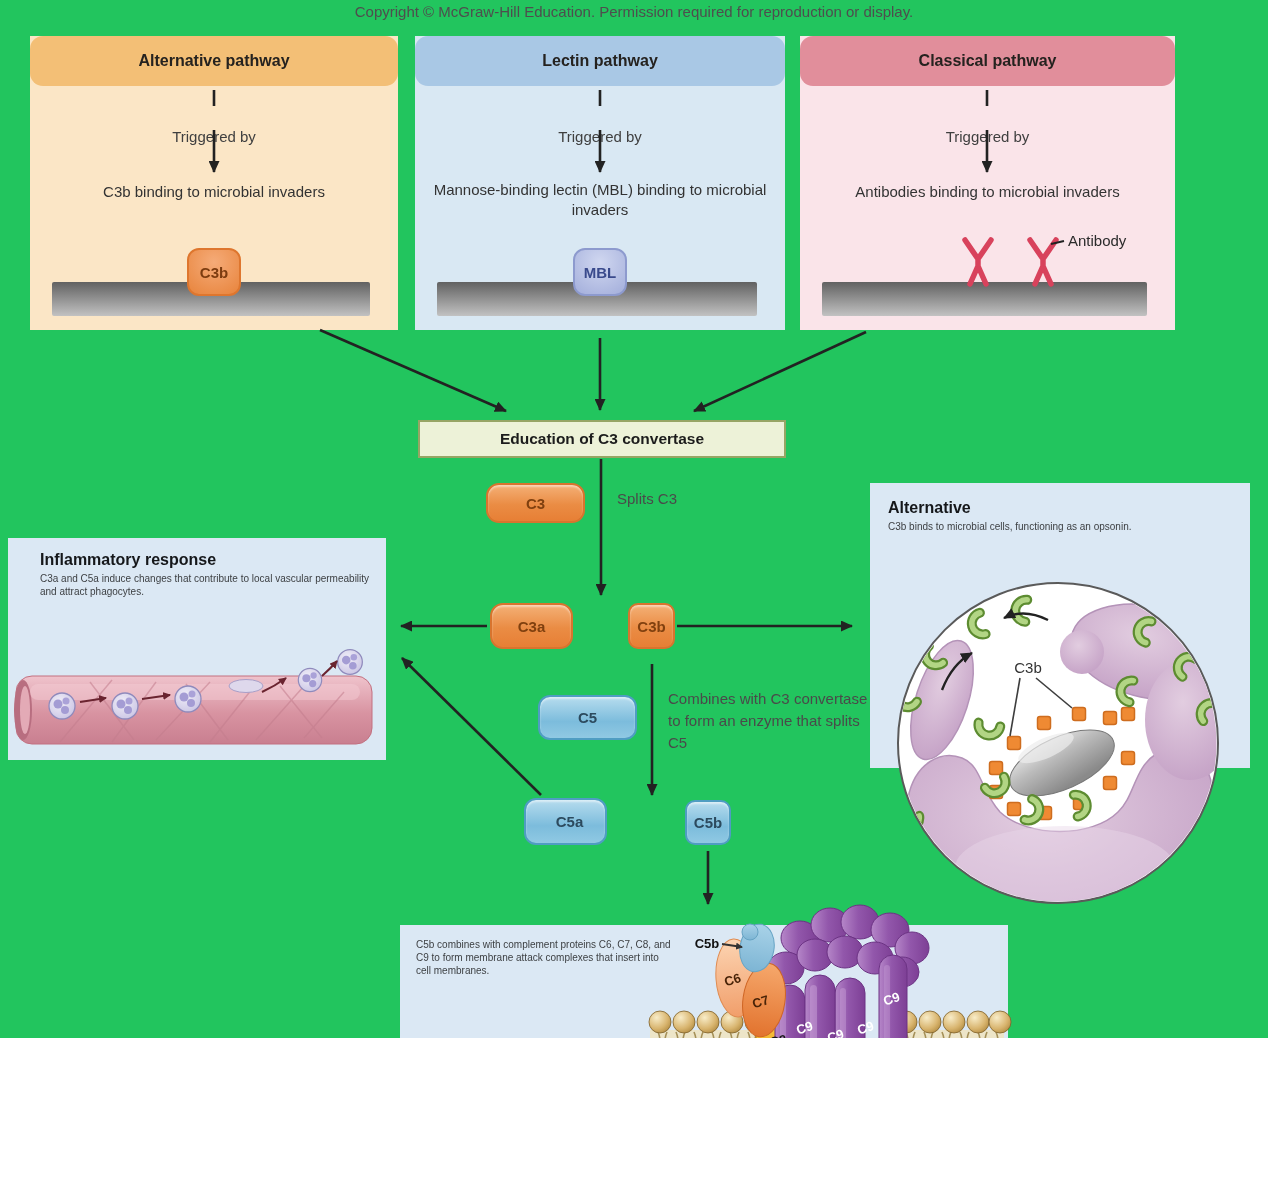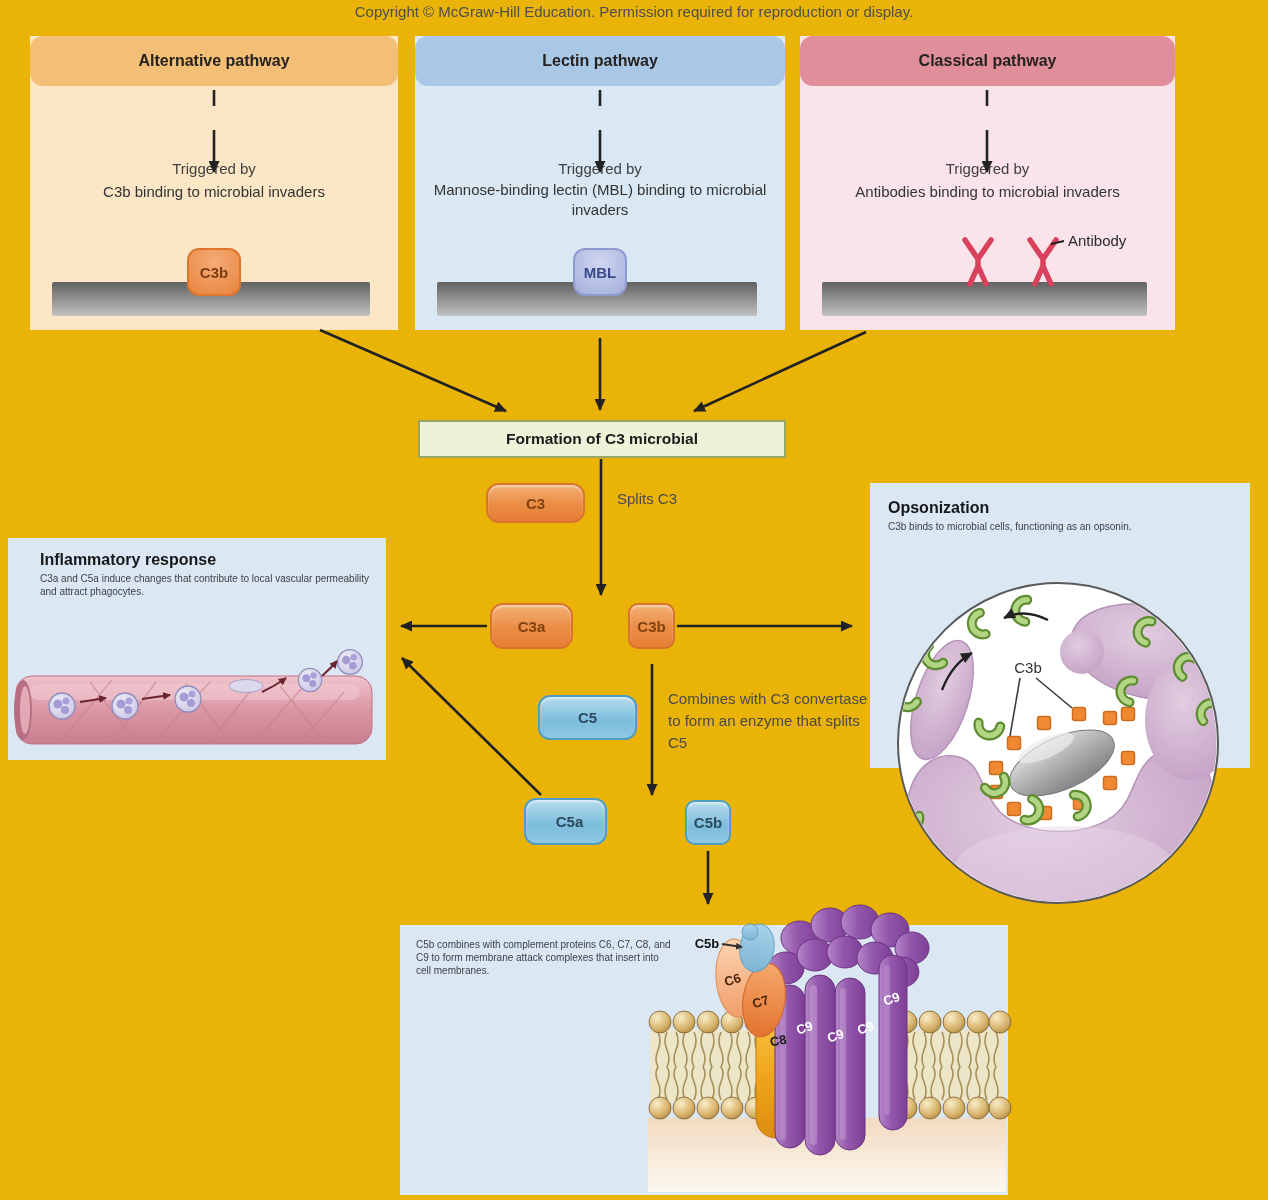--- a/index.html
+++ b/index.html
@@ -1,31 +1,31 @@
 <!DOCTYPE html>
 <html><head>
 <meta charset="utf-8">
 <style>
   html,body { margin:0; padding:0; background:#ffffff; }
   .stage {
-    position:relative; width:1268px; height:1200px; background:#eab308;
+    position:relative; width:1268px; height:1038px; background:#22c55e;
     font-family:"Liberation Sans", sans-serif; overflow:hidden;
   }
   .copyright {
     position:absolute; top:3px; left:0; width:100%; text-align:center;
     font-size:15px; color:#4e4e4e;
   }
   .panel { position:absolute; }
   .panel-header {
     position:absolute; left:0; right:0; top:0; height:50px;
     display:flex; align-items:center; justify-content:center;
     font-weight:bold; font-size:16px; color:#25221f;border-radius:13px;
   }
   .trigger {
-    position:absolute; top:124px; left:0; right:0; text-align:center;
+    position:absolute; top:92px; left:0; right:0; text-align:center;
     font-size:15px; color:#3f3f3f;
   }
   .desc {
     position:absolute; top:146px; left:0; right:0; text-align:center;
     font-size:15px; color:#333; padding:0 6px; line-height:1.3; box-sizing:border-box;
   }
   .membrane {
     position:absolute; left:22px; right:28px; top:246px; height:34px;
     background:linear-gradient(180deg,#616161,#8d8d8d 45%,#c2c2c2); border-radius:2px;
   }
@@ -87,38 +87,38 @@
   </section>
 
   <section class="panel" style="left:800px;top:36px;width:375px;height:294px;background:#fae4e9;">
     <div class="panel-header" style="background:#e18e9b;">Classical pathway</div>
     <div class="trigger">Triggered by</div>
     <div class="desc">Antibodies binding to microbial invaders</div>
     <div class="membrane"></div>
   </section>
   <div class="float-label" style="left:1068px;top:232px;">Antibody</div>
 
-  <div class="convertase">Formation of C3 microbial</div>
+  <div class="convertase">Education of C3 convertase</div>
 
   <div class="pill pill-orange" style="left:486px;top:483px;width:99px;height:40px;">C3</div>
   <div class="float-label" style="left:617px;top:490px;color:#4a4a4a;">Splits C3</div>
   <div class="pill pill-orange" style="left:490px;top:603px;width:83px;height:46px;">C3a</div>
   <div class="pill pill-orange" style="left:628px;top:603px;width:47px;height:46px;border-radius:10px;">C3b</div>
   <div class="pill pill-blue" style="left:538px;top:695px;width:99px;height:45px;">C5</div>
   <div class="float-label" style="left:668px;top:688px;width:200px;color:#4a4a4a;line-height:1.45;">Combines with C3 convertase to form an enzyme that splits C5</div>
   <div class="pill pill-blue" style="left:524px;top:798px;width:83px;height:47px;padding-left:8px;">C5a</div>
   <div class="pill pill-blue" style="left:685px;top:800px;width:46px;height:45px;border-radius:10px;">C5b</div>
 
   <section class="info" style="left:8px;top:538px;width:378px;height:222px;padding-left:32px;">
     <div class="box-title">Inflammatory response</div>
     <div class="box-body" style="width:340px;">C3a and C5a induce changes that contribute to local vascular permeability and attract phagocytes.</div>
   </section>
 
   <section class="info" style="left:870px;top:483px;width:380px;height:285px;padding:16px 18px;">
-    <div class="box-title">Opsonization</div>
+    <div class="box-title">Alternative</div>
     <div class="box-body" style="width:250px;">C3b binds to microbial cells, functioning as an opsonin.</div>
   </section>
 
   <section class="info" style="left:400px;top:925px;width:608px;height:270px;">
     <div class="box-body" style="width:258px;">C5b combines with complement proteins C6, C7, C8, and C9 to form membrane attack complexes that insert into cell membranes.</div>
   </section>
 
   <svg class="art" width="1268" height="1200" viewBox="0 0 1268 1200">
     <defs>
       <marker id="ah" markerUnits="userSpaceOnUse" markerWidth="13" markerHeight="11" refX="11" refY="5.5" orient="auto">

